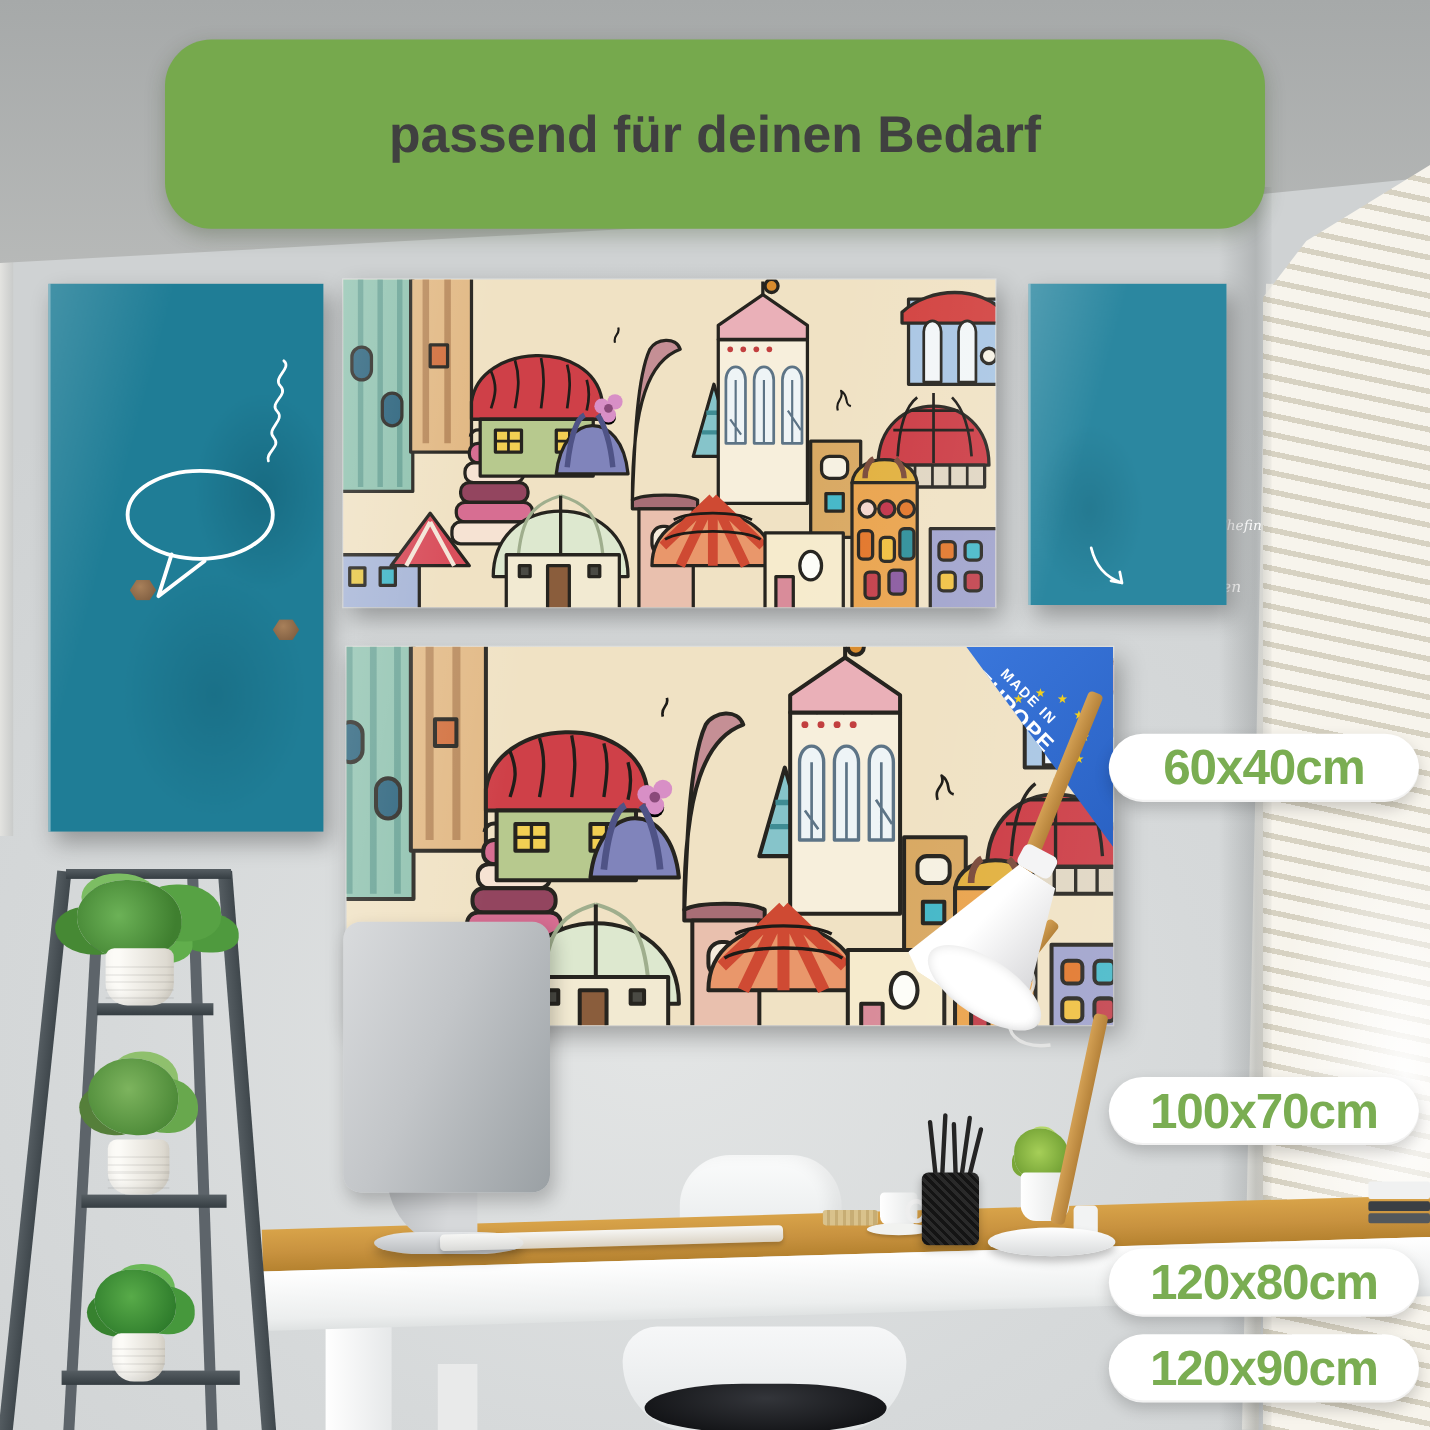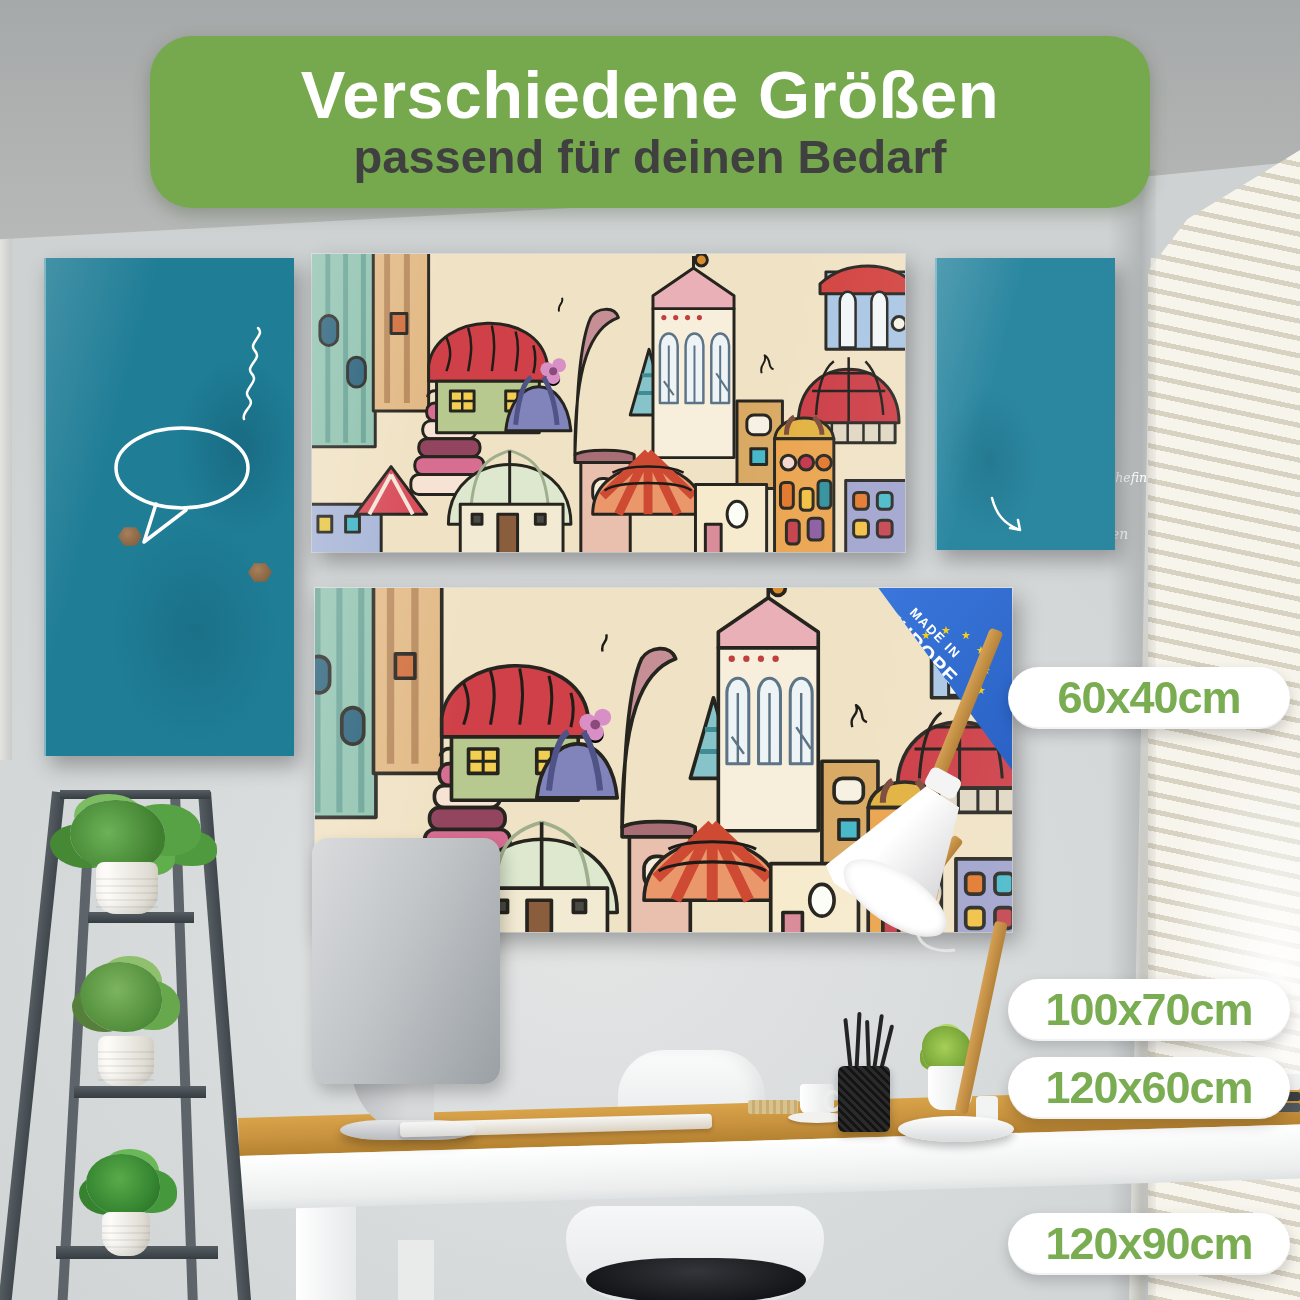--- a/index.html
+++ b/index.html
@@ -489,21 +489,20 @@
   <div class="abs lamp-shade"></div>
   <div class="abs lamp-rim"></div>
   <svg class="abs" style="left:860px;top:850px;z-index:33;" width="110" height="120" viewBox="0 0 110 120">
     <path d="M30,30 C70,10 95,40 70,60 C45,80 60,105 95,100" fill="none" stroke="#e8e8e6" stroke-width="3" opacity=".85"></path>
   </svg>
   <div class="abs lamp-switch"></div>
   <div class="abs lamp-base"></div>
 
   <div class="abs pill" style="top:667px;">60x40cm</div>
   <div class="abs pill" style="top:979px;">100x70cm</div>
-  <div class="abs pill" style="top:1057px;">120x60cm</div>
+  <div class="abs pill" style="top:1135px;">120x80cm</div>
   <div class="abs pill" style="top:1213px;">120x90cm</div>
 
   <div class="abs banner">
-    <div class="l1">Verschiedene Größen</div>
     <div class="l2">passend für deinen Bedarf</div>
   </div>
 
 </div>
 
 </body></html>

